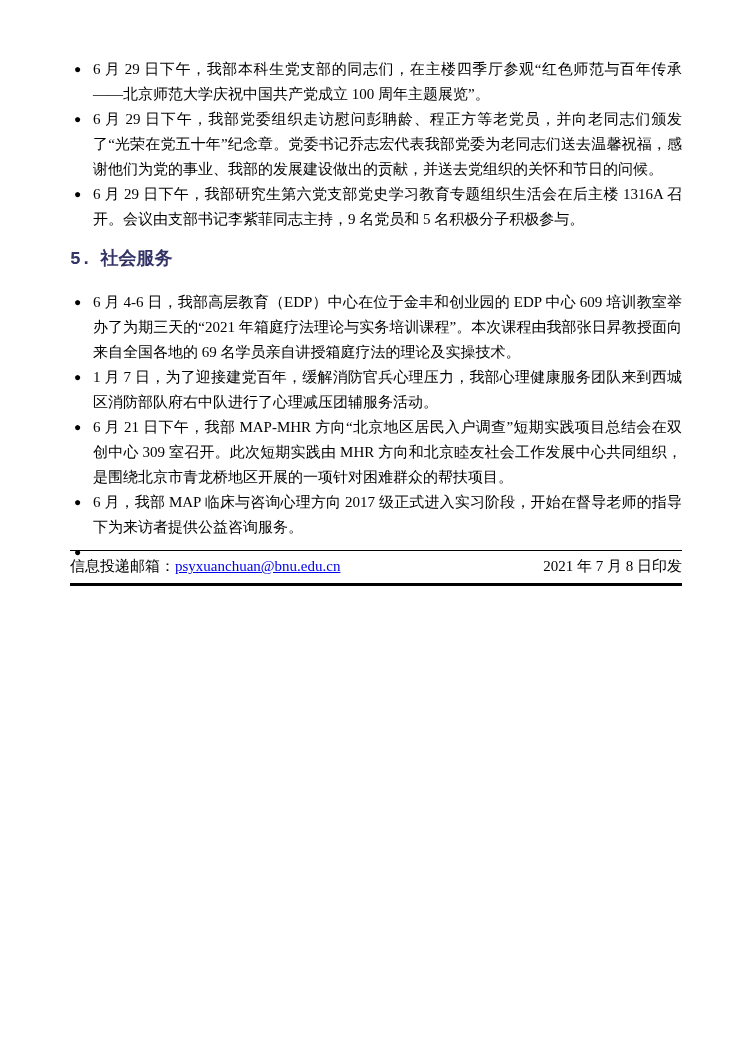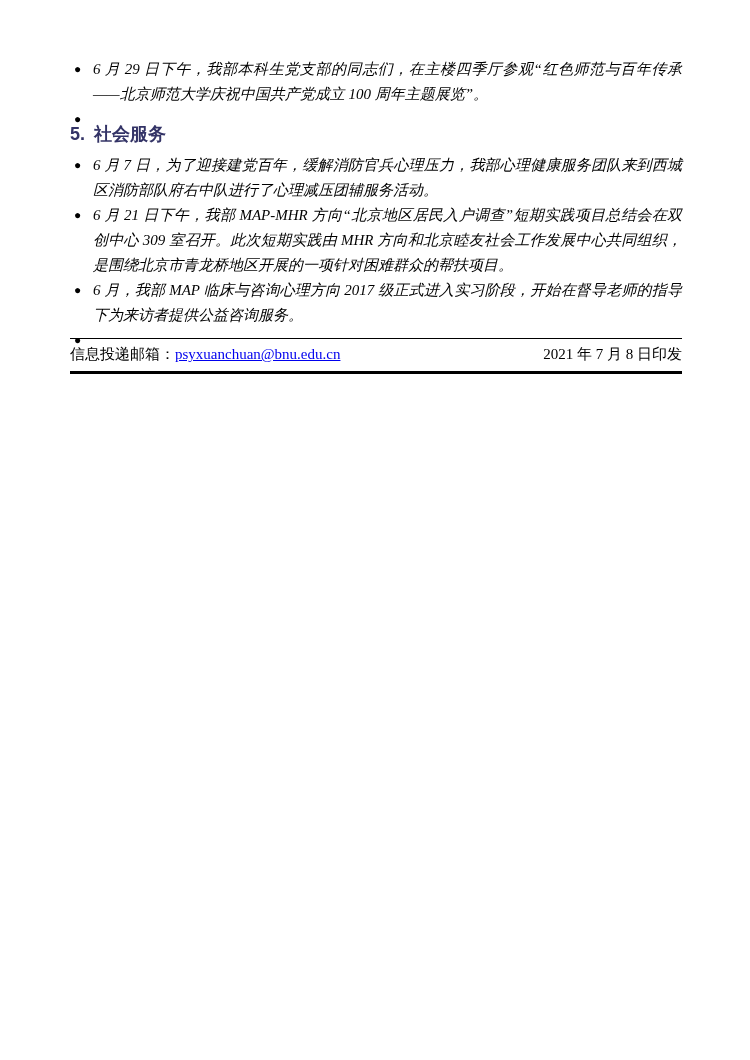--- a/index.html
+++ b/index.html
@@ -19,43 +19,42 @@
   .content {
     position: absolute;
     left: 70px;
     top: 57px;
     width: 612px;
   }
   ul.bullets {
     list-style: none;
     margin: 0;
     padding: 0;
-    font-style: italic;
   }
   .bullet-item {
     position: relative;
     padding-left: 23px;
     font-size: 15px;
     line-height: 25px;
     text-align: justify;
   }
   .marker {
     position: absolute;
     left: 4px;
     top: 0;
     font-size: 12px;
     line-height: 25px;
     color: #000000;
   }
   .marker::before {
     content: "●";
   }
   .section-heading {
-    margin: 14px 0 6px 0;
-    font-family: Liberation Sans, sans-serif;
+    margin: 14px 0 18px 0;
+    font-family: Liberation Mono, monospace;
     font-size: 18px;
     font-weight: bold;
     color: #333366;
     line-height: 26px;
   }
   .section-heading .num {
     margin-right: 9px;
   }
   .footer {
     margin-top: 10px;
@@ -82,31 +81,40 @@
 <div class="page">
   <div class="content">
 
     <ul class="bullets">
       <li class="bullet-item">
         <span class="marker"></span>
         <span>6 月 29 日下午，我部本科生党支部的同志们，在主楼四季厅参观“红色师范与百年传承——北京师范大学庆祝中国共产党成立 100 周年主题展览”。</span>
       </li>
       <li class="bullet-item">
         <span class="marker"></span>
+        <span>6 月 29 日下午，我部党委组织走访慰问彭聃龄、程正方等老党员，并向老同志们颁发了“光荣在党五十年”纪念章。党委书记乔志宏代表我部党委为老同志们送去温馨祝福，感谢他们为党的事业、我部的发展建设做出的贡献，并送去党组织的关怀和节日的问候。</span>
+      </li>
+      <li class="bullet-item">
+        <span class="marker"></span>
+        <span>6 月 29 日下午，我部研究生第六党支部党史学习教育专题组织生活会在后主楼 1316A 召开。会议由支部书记李紫菲同志主持，9 名党员和 5 名积极分子积极参与。</span>
       </li>
     </ul>
 
     <h2 class="section-heading">
       <span class="num">5.</span><span>社会服务</span>
     </h2>
 
     <ul class="bullets">
       <li class="bullet-item">
         <span class="marker"></span>
-        <span>6 月 7 日，为了迎接建党百年，缓解消防官兵心理压力，我部心理健康服务团队来到西城区消防部队府右中队进行了心理减压团辅服务活动。</span>
+        <span>6 月 4-6 日，我部高层教育（EDP）中心在位于金丰和创业园的 EDP 中心 609 培训教室举办了为期三天的“2021 年箱庭疗法理论与实务培训课程”。本次课程由我部张日昇教授面向来自全国各地的 69 名学员亲自讲授箱庭疗法的理论及实操技术。</span>
+      </li>
+      <li class="bullet-item">
+        <span class="marker"></span>
+        <span>1 月 7 日，为了迎接建党百年，缓解消防官兵心理压力，我部心理健康服务团队来到西城区消防部队府右中队进行了心理减压团辅服务活动。</span>
       </li>
       <li class="bullet-item">
         <span class="marker"></span>
         <span>6 月 21 日下午，我部 MAP-MHR 方向“北京地区居民入户调查”短期实践项目总结会在双创中心 309 室召开。此次短期实践由 MHR 方向和北京睦友社会工作发展中心共同组织，是围绕北京市青龙桥地区开展的一项针对困难群众的帮扶项目。</span>
       </li>
       <li class="bullet-item">
         <span class="marker"></span>
         <span>6 月，我部 MAP 临床与咨询心理方向 2017 级正式进入实习阶段，开始在督导老师的指导下为来访者提供公益咨询服务。</span>
       </li>
       <li class="bullet-item">

